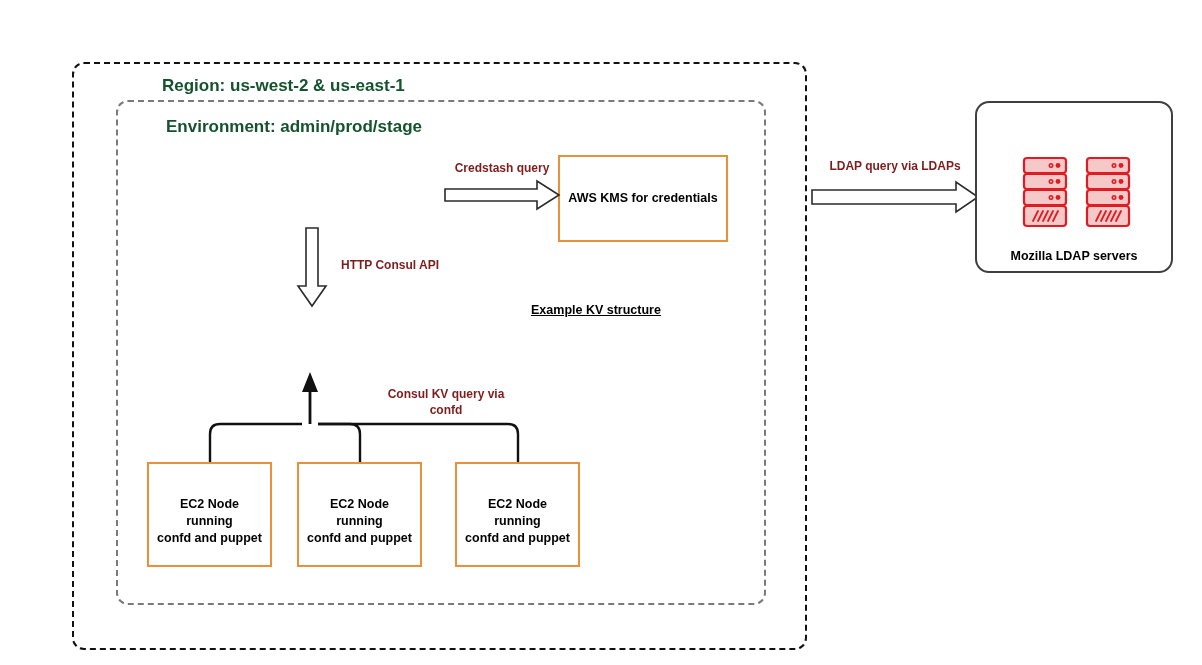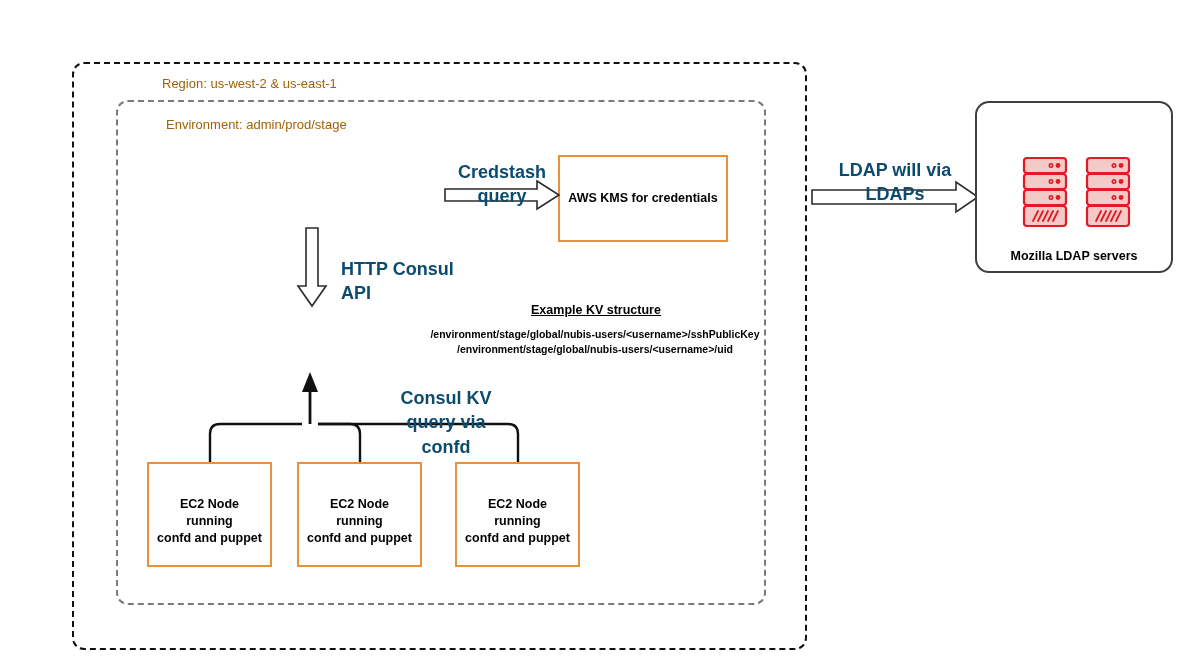--- a/index.html
+++ b/index.html
@@ -25,23 +25,23 @@
     border: 2px dashed #111111;
     border-radius: 12px;
     box-sizing: border-box;
   }
   .dashed-inner {
     border: 2px dashed #7a7a7a;
     border-radius: 12px;
     box-sizing: border-box;
   }
   .zone-label {
-    font-size: 13px;
-    font-weight: normal;
-    color: #a16207;
+    font-size: 17px;
+    font-weight: bold;
+    color: #14532d;
     white-space: nowrap;
   }
 
   
   .obox {
     border: 2px solid #e8913a;
     background: #ffffff;
     box-sizing: border-box;
     display: flex;
     justify-content: center;
@@ -50,23 +50,23 @@
     font-size: 12.5px;
     font-weight: bold;
     color: #000000;
     text-align: center;
     line-height: 1.35;
     padding: 0 6px;
   }
 
   
   .anno {
-    font-size: 18px;
-    font-weight: bold;
-    color: #0c4a6e;
+    font-size: 12px;
+    font-weight: bold;
+    color: #7f1d1d;
     text-align: center;
     line-height: 1.35;
     white-space: pre-line;
   }
   .anno-regular {
     font-size: 12px;
     font-weight: normal;
     color: #000000;
     text-align: center;
     line-height: 1.45;
@@ -143,22 +143,20 @@
 
   <div class="abs" style="left:298px; top:228px;">
     <svg width="34" height="80" viewBox="0 0 34 80">
       <path d="M8,0 L20,0 L20,58 L28,58 L14,78 L0,58 L8,58 Z" fill="#ffffff" stroke="#2b2b2b" stroke-width="1.6" stroke-linejoin="miter"></path>
     </svg>
   </div>
   <div class="abs anno" style="left:341px; top:257px; width:130px; text-align:left;">HTTP Consul API</div>
 
 
   <div class="abs kv-title" style="left:456px; top:303px; width:280px;">Example KV structure</div>
-  <div class="abs kv-paths" style="left:430px; top:327px; width:330px;">/environment/stage/global/nubis-users/&lt;username&gt;/sshPublicKey
-/environment/stage/global/nubis-users/&lt;username&gt;/uid</div>
 
   <div class="abs" style="left:200px; top:372px;">
     <svg width="340" height="95" viewBox="0 0 340 95">
 
       <path d="M10,95 L10,62 Q10,52 20,52 L102,52" fill="none" stroke="#111111" stroke-width="2.4"></path>
       <path d="M160,95 L160,62 Q160,52 150,52 L118,52" fill="none" stroke="#111111" stroke-width="2.4"></path>
       <path d="M318,95 L318,62 Q318,52 308,52 L118,52" fill="none" stroke="#111111" stroke-width="2.4"></path>
 
       <path d="M110,52 L110,18" fill="none" stroke="#111111" stroke-width="2.8"></path>
       <path d="M110,0 L118,20 L102,20 Z" fill="#111111"></path>
@@ -179,21 +177,21 @@
     <div class="obox-label" style="white-space:pre-line;">EC2 Node running
 confd and puppet</div>
   </div>
 
 
   <div class="abs" style="left:812px; top:180px;">
     <svg width="168" height="34" viewBox="0 0 168 34">
       <path d="M0,10 L144,10 L144,2 L166,17 L144,32 L144,24 L0,24 Z" fill="#ffffff" stroke="#2b2b2b" stroke-width="1.6" stroke-linejoin="miter"></path>
     </svg>
   </div>
-  <div class="abs anno" style="left:810px; top:158px; width:170px;">LDAP will via LDAPs</div>
+  <div class="abs anno" style="left:810px; top:158px; width:170px;">LDAP query via LDAPs</div>
 
   <div class="abs ldap-box" style="left:975px; top:101px; width:198px; height:172px;"></div>
   <div class="abs ldap-label" style="left:975px; top:249px; width:198px;">Mozilla LDAP servers</div>
 
   <div class="abs" style="left:1022px; top:156px;">
     <svg width="46" height="72" viewBox="0 0 46 72">
       <g stroke="#e01b24" stroke-width="2.2" fill="#f6c9c9">
         <rect x="2" y="2" width="42" height="15" rx="3"></rect>
         <rect x="2" y="18" width="42" height="15" rx="3"></rect>
         <rect x="2" y="34" width="42" height="15" rx="3"></rect>

